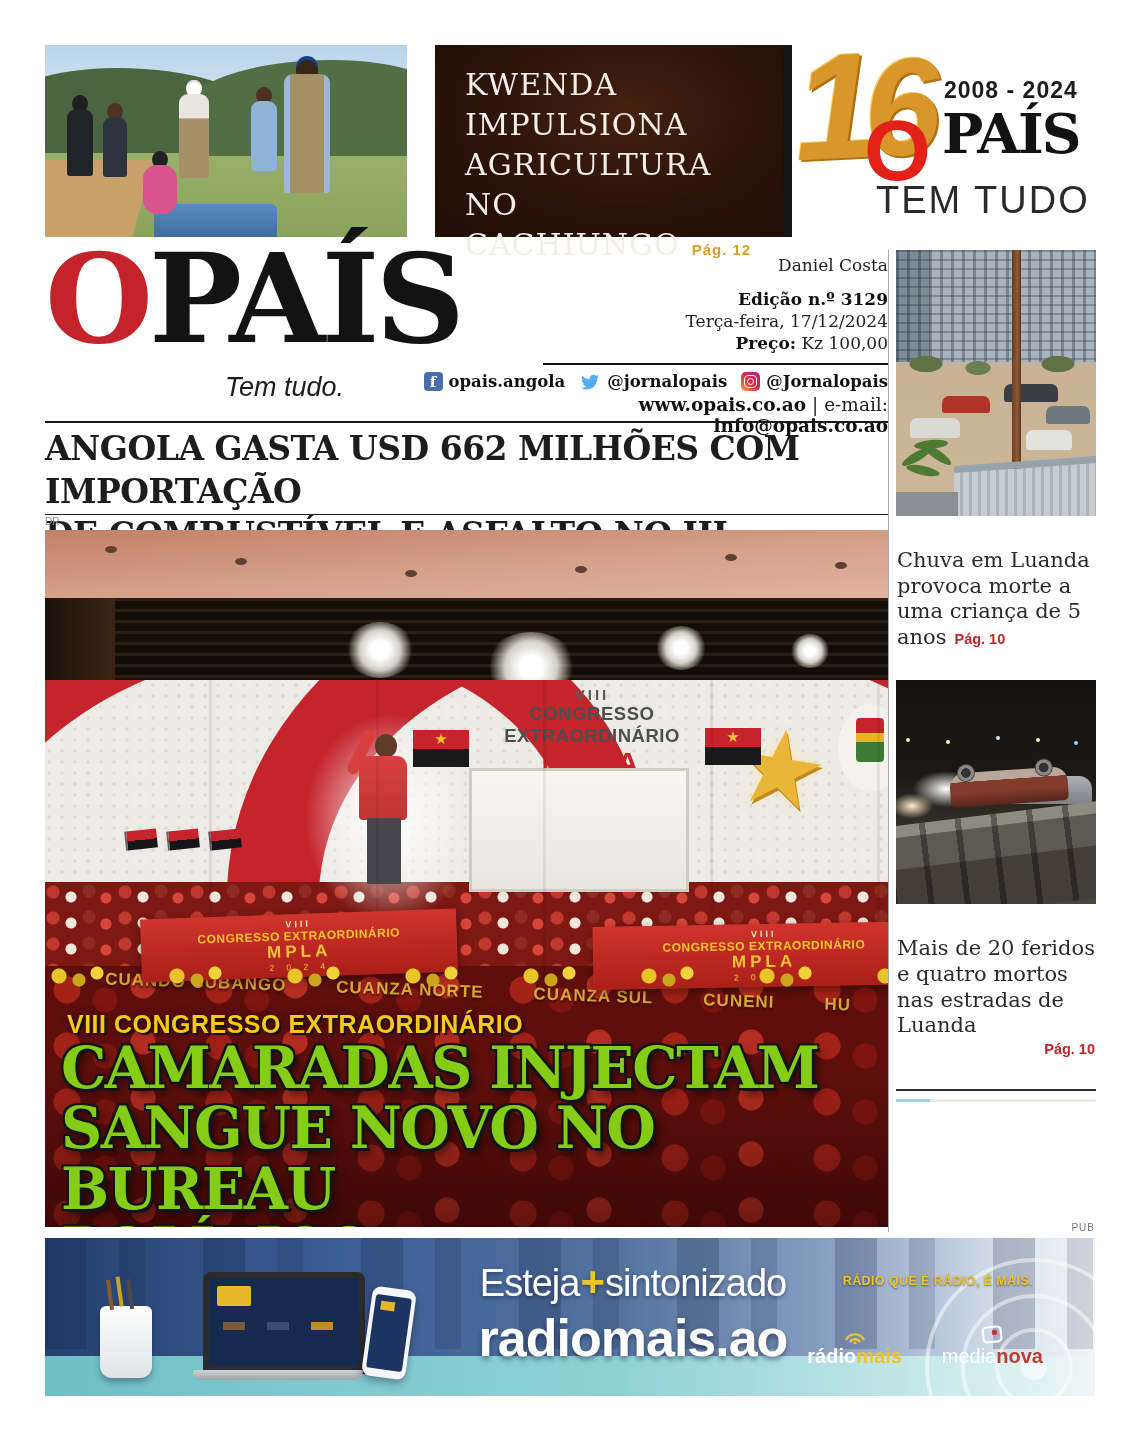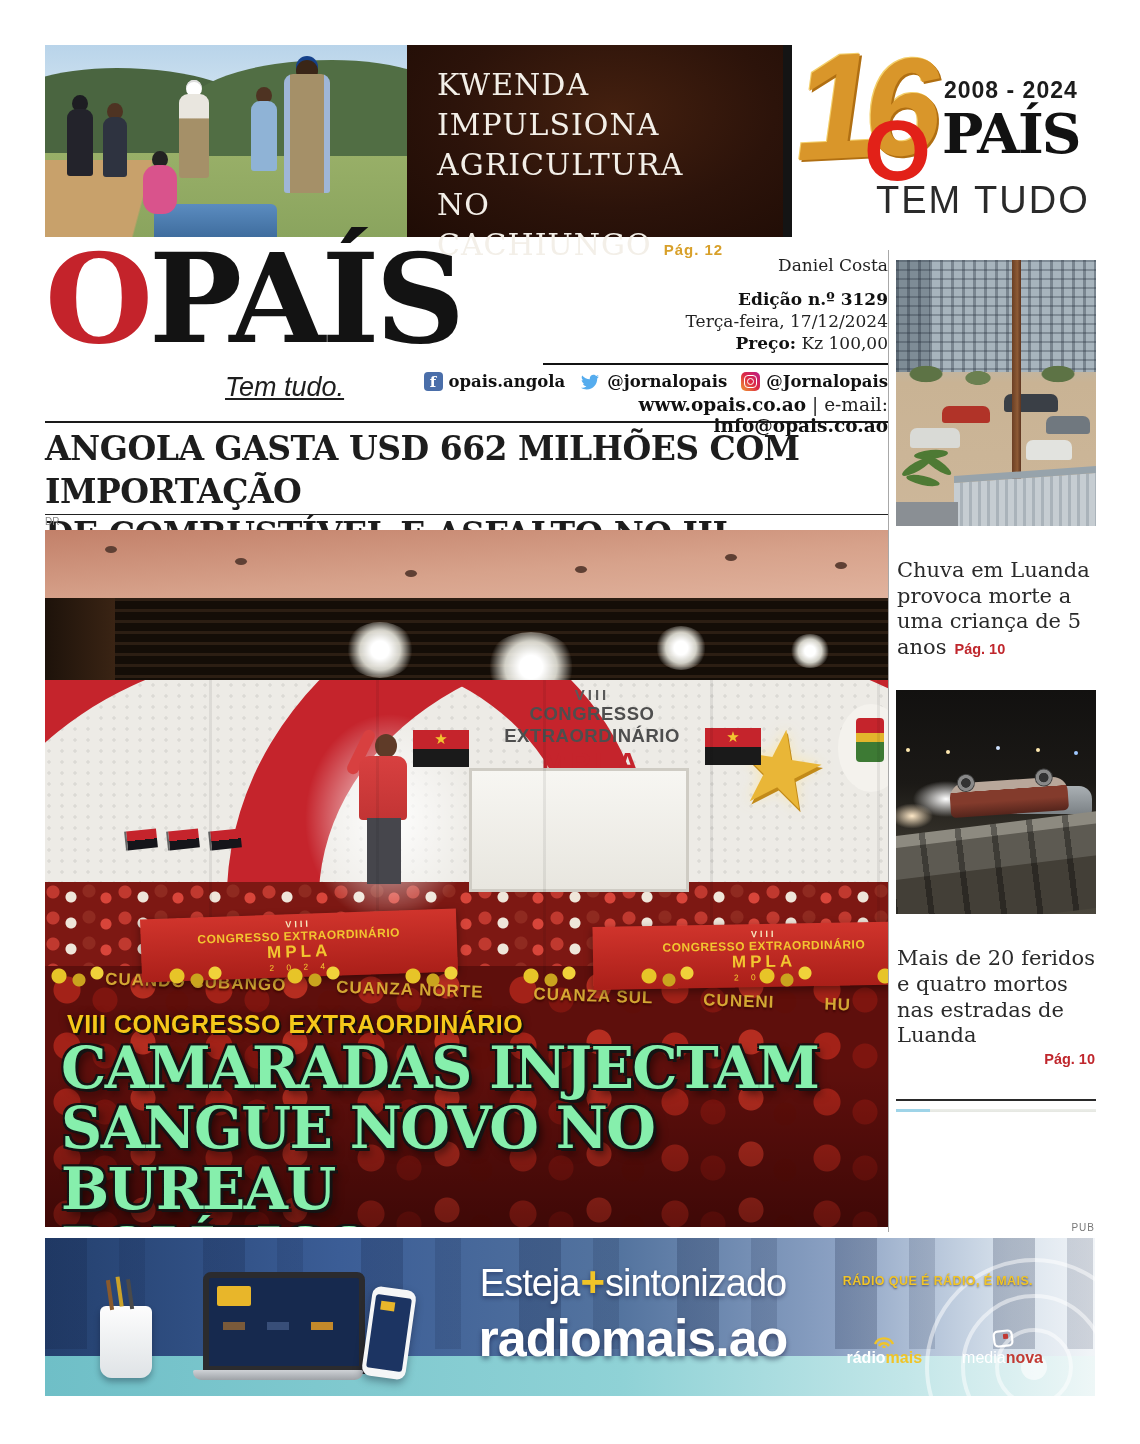--- a/index.html
+++ b/index.html
@@ -18,40 +18,40 @@
   .fig .head{position:absolute;left:50%;transform:translateX(-50%);top:0;width:16px;height:17px;border-radius:50%;background:#4e3322;}
   .fig .body{position:absolute;left:0;top:14px;width:100%;height:70%;border-radius:9px 9px 3px 3px;}
   .f1{left:6%;top:26%;width:26px;height:96px;} .f1 .head{background:#1d1d22;} .f1 .body{background:#23232b;}
   .f2{left:16%;top:30%;width:24px;height:86px;} .f2 .body{background:#2e3340;}
   .f3{left:37%;top:18%;width:30px;height:120px;} .f3 .head{background:#fff;box-shadow:0 2px 0 #ddd inset;} .f3 .body{background:linear-gradient(#e9e6df 28%,#a59068 30%);}
   .f4{left:27%;top:55%;width:34px;height:70px;} .f4 .head{background:#222;} .f4 .body{background:#d9538c;border-radius:14px;}
   .f5{left:66%;top:8%;width:46px;height:170px;} .f5 .head{width:22px;height:22px;background:#3a2617;box-shadow:0 -4px 0 #15418a;} .f5 .body{background:linear-gradient(90deg,#9fb6d8 12%,#a59068 13% 87%,#9fb6d8 88%);}
   .f6{left:57%;top:22%;width:26px;height:100px;} .f6 .body{background:#8fb3d6;}
 
   .kwenda-banner{position:relative;flex:1;background:radial-gradient(ellipse at 55% 35%,#44200f 0%,#2c130a 55%,#1f0c05 100%);
-    color:#f3efe8;padding:20px 10px 8px 30px;}
+    color:#f3efe8;padding:20px 10px 8px 30px;margin-left:28px;}
   .kw-line{font-family:"DejaVu Serif",serif;font-size:30px;line-height:1.33;letter-spacing:1px;}
   .kw-pag{font-family:"Liberation Sans",sans-serif;font-weight:bold;color:#d8a02a;font-size:15px;margin-left:12px;}
 
   .vbar{width:9px;background:#141414;flex:none;}
 
   .anniv{position:relative;flex:none;width:303px;background:#fff;overflow:hidden;}
   .n16{position:absolute;left:2px;top:-26px;font-style:italic;font-weight:bold;letter-spacing:-14px;color:#d9962a;
        text-shadow:2px 2px 0 #b06f12,-1px -1px 0 #f3cf6a;transform:rotate(-3deg);}
   .n16 .d1{font-size:150px;} .n16 .d6{font-size:138px;}
   .anniv-o{position:absolute;left:72px;top:62px;font-weight:900;font-size:86px;color:#e22118;line-height:1;}
   .anniv-years{position:absolute;left:152px;top:32px;font-weight:bold;font-size:23px;color:#1c1c1c;letter-spacing:1px;}
   .anniv-name{position:absolute;left:150px;top:56px;font-family:"DejaVu Serif",serif;font-weight:bold;font-size:55px;color:#121212;letter-spacing:-2px;}
   .anniv-tag{position:absolute;left:84px;top:134px;font-size:38px;color:#2a2a2a;letter-spacing:2px;}
 
   
   .masthead{position:absolute;left:45px;top:250px;width:843px;height:172px;}
   .mast-logo{position:absolute;left:0;top:-16px;font-family:"DejaVu Serif",serif;font-weight:bold;font-size:124px;line-height:1.05;letter-spacing:-4px;}
   .logo-o{color:#c4232b;} .logo-name{color:#131313;}
-  .mast-tagline{position:absolute;left:180px;top:122px;font-style:italic;font-size:27px;color:#1e1e1e;text-decoration:underline;}
+  .mast-tagline{position:absolute;left:180px;top:122px;font-style:italic;font-size:27px;color:#1e1e1e;}
   .mast-right{position:absolute;right:0;top:4px;width:345px;text-align:right;font-family:"DejaVu Serif",serif;color:#222;}
   .mr-line{font-size:17px;line-height:1.3;}
   .mr-bold{font-weight:bold;color:#111;}
   .mr-gap{height:12px;}
   .mr-rule{border-top:2px solid #111;margin:9px 0 7px;}
   .social-row{display:flex;justify-content:flex-end;align-items:center;gap:6px;font-size:16.5px;font-weight:bold;color:#111;}
   .icon-fb{width:19px;height:19px;border-radius:4px;background:#4a6ea9;color:#fff;display:inline-flex;align-items:center;justify-content:center;
            font:bold 15px "DejaVu Serif",serif;flex:none;}
   .icon-tw{width:22px;height:18px;flex:none;margin-left:8px;}
   .icon-ig{position:relative;width:19px;height:19px;border-radius:5px;flex:none;margin-left:8px;
@@ -139,26 +139,26 @@
       radial-gradient(circle 15px at 98px 20px,#b52d20 0 12px,transparent 13px),
       radial-gradient(circle 13px at 132px 36px,#5f0e09 0 11px,transparent 12px);
     background-size:100% 100%,152px 56px,152px 56px,152px 56px,152px 56px;}
   .mp-prov{position:absolute;top:452px;left:0;right:0;z-index:2;display:flex;gap:50px;padding-left:60px;
     transform:rotate(2deg);white-space:nowrap;}
   .mp-prov span{font-weight:800;font-size:17px;color:#e8c23a;opacity:.85;letter-spacing:1px;text-shadow:0 2px 2px #3a0500;}
 
   .mp-kicker{position:absolute;left:22px;top:480px;z-index:6;font-weight:800;font-size:25px;color:#f5c81a;
     letter-spacing:.5px;text-shadow:2px 2px 0 #15100a,0 0 8px rgba(0,0,0,.6);}
   .mp-head{position:absolute;left:16px;top:508px;z-index:6;font-family:"DejaVu Serif",serif;font-weight:bold;
-    color:#86efac;font-size:57px;line-height:1.06;letter-spacing:-1.5px;
+    color:#84cc16;font-size:57px;line-height:1.06;letter-spacing:-1.5px;
     text-shadow:-2px -2px 0 #141414,2px -2px 0 #141414,-2px 2px 0 #141414,3px 3px 0 #141414,5px 6px 8px rgba(0,0,0,.55);}
 
   
   .sb-divider{position:absolute;left:888px;top:250px;height:982px;border-left:1px solid #a8a8a8;}
-  .sidebar{position:absolute;left:896px;top:260px;width:200px;height:852px;overflow:hidden;}
+  .sidebar{position:absolute;left:896px;top:250px;width:200px;height:852px;overflow:hidden;}
   .story{padding:11px 1px 9px;font-family:"DejaVu Serif",serif;font-size:21px;line-height:1.22;color:#2a2a2a;}
   .story .pag{font-size:14.5px;margin-left:8px;}
   .pag-right{display:block;text-align:right;margin-top:2px;margin-left:0 !important;}
   .sb-rule{border-top:2px solid #2a2a2a;margin:2px 0 8px;}
 
   .ph{position:relative;overflow:hidden;}
   .ph-flood{height:266px;background:linear-gradient(#cfd6da 0%,#aeb9c0 28%,#c9b394 46%,#cdb79a 100%);}
   .fl-bldg{position:absolute;top:0;left:0;right:0;height:112px;
     background:linear-gradient(90deg,#7e8c96 0 17%,#a7b4bd 17% 100%);}
   .fl-bldg::after{content:'';position:absolute;inset:0;
@@ -248,21 +248,21 @@
   .ad-plus{color:#f0c428;font-weight:900;font-size:42px;margin:0 1px;}
   .ad-line2{font-size:52px;font-weight:800;letter-spacing:-1px;margin-top:2px;text-shadow:0 3px 5px rgba(0,0,40,.45);}
   .ad-slogan{position:absolute;right:62px;top:36px;font-size:12.5px;font-weight:800;color:#f0c428;letter-spacing:.4px;
     text-shadow:0 1px 2px rgba(0,0,40,.5);}
   .ad-arcs{position:absolute;right:-64px;bottom:-96px;width:250px;height:250px;}
   .ad-arcs i{position:absolute;border:4px solid rgba(255,255,255,.5);border-radius:50%;}
   .arc1{inset:86px;} .arc2{inset:52px;} .arc3{inset:16px;}
   .ad-arcs b{position:absolute;inset:112px;border-radius:50%;background:rgba(255,255,255,.6);}
   .ad-brands{position:absolute;right:52px;bottom:30px;display:flex;gap:40px;align-items:flex-end;}
   .brand{display:flex;flex-direction:column;align-items:center;gap:2px;}
-  .brand-text{font-size:16px;line-height:1;}
+  .brand-text{font-size:20px;line-height:1;}
   .b-white{color:#fff;font-weight:bold;} .b-yellow{color:#f0c428;font-weight:800;}
   .b-light{color:#fff;font-weight:normal;} .b-red{color:#c23a34;font-weight:bold;}
 
   .kw-pag,.lead .pag,.story .pag{white-space:nowrap;}
 </style>
 </head>
 <body>
 
 <div class="page">
 

